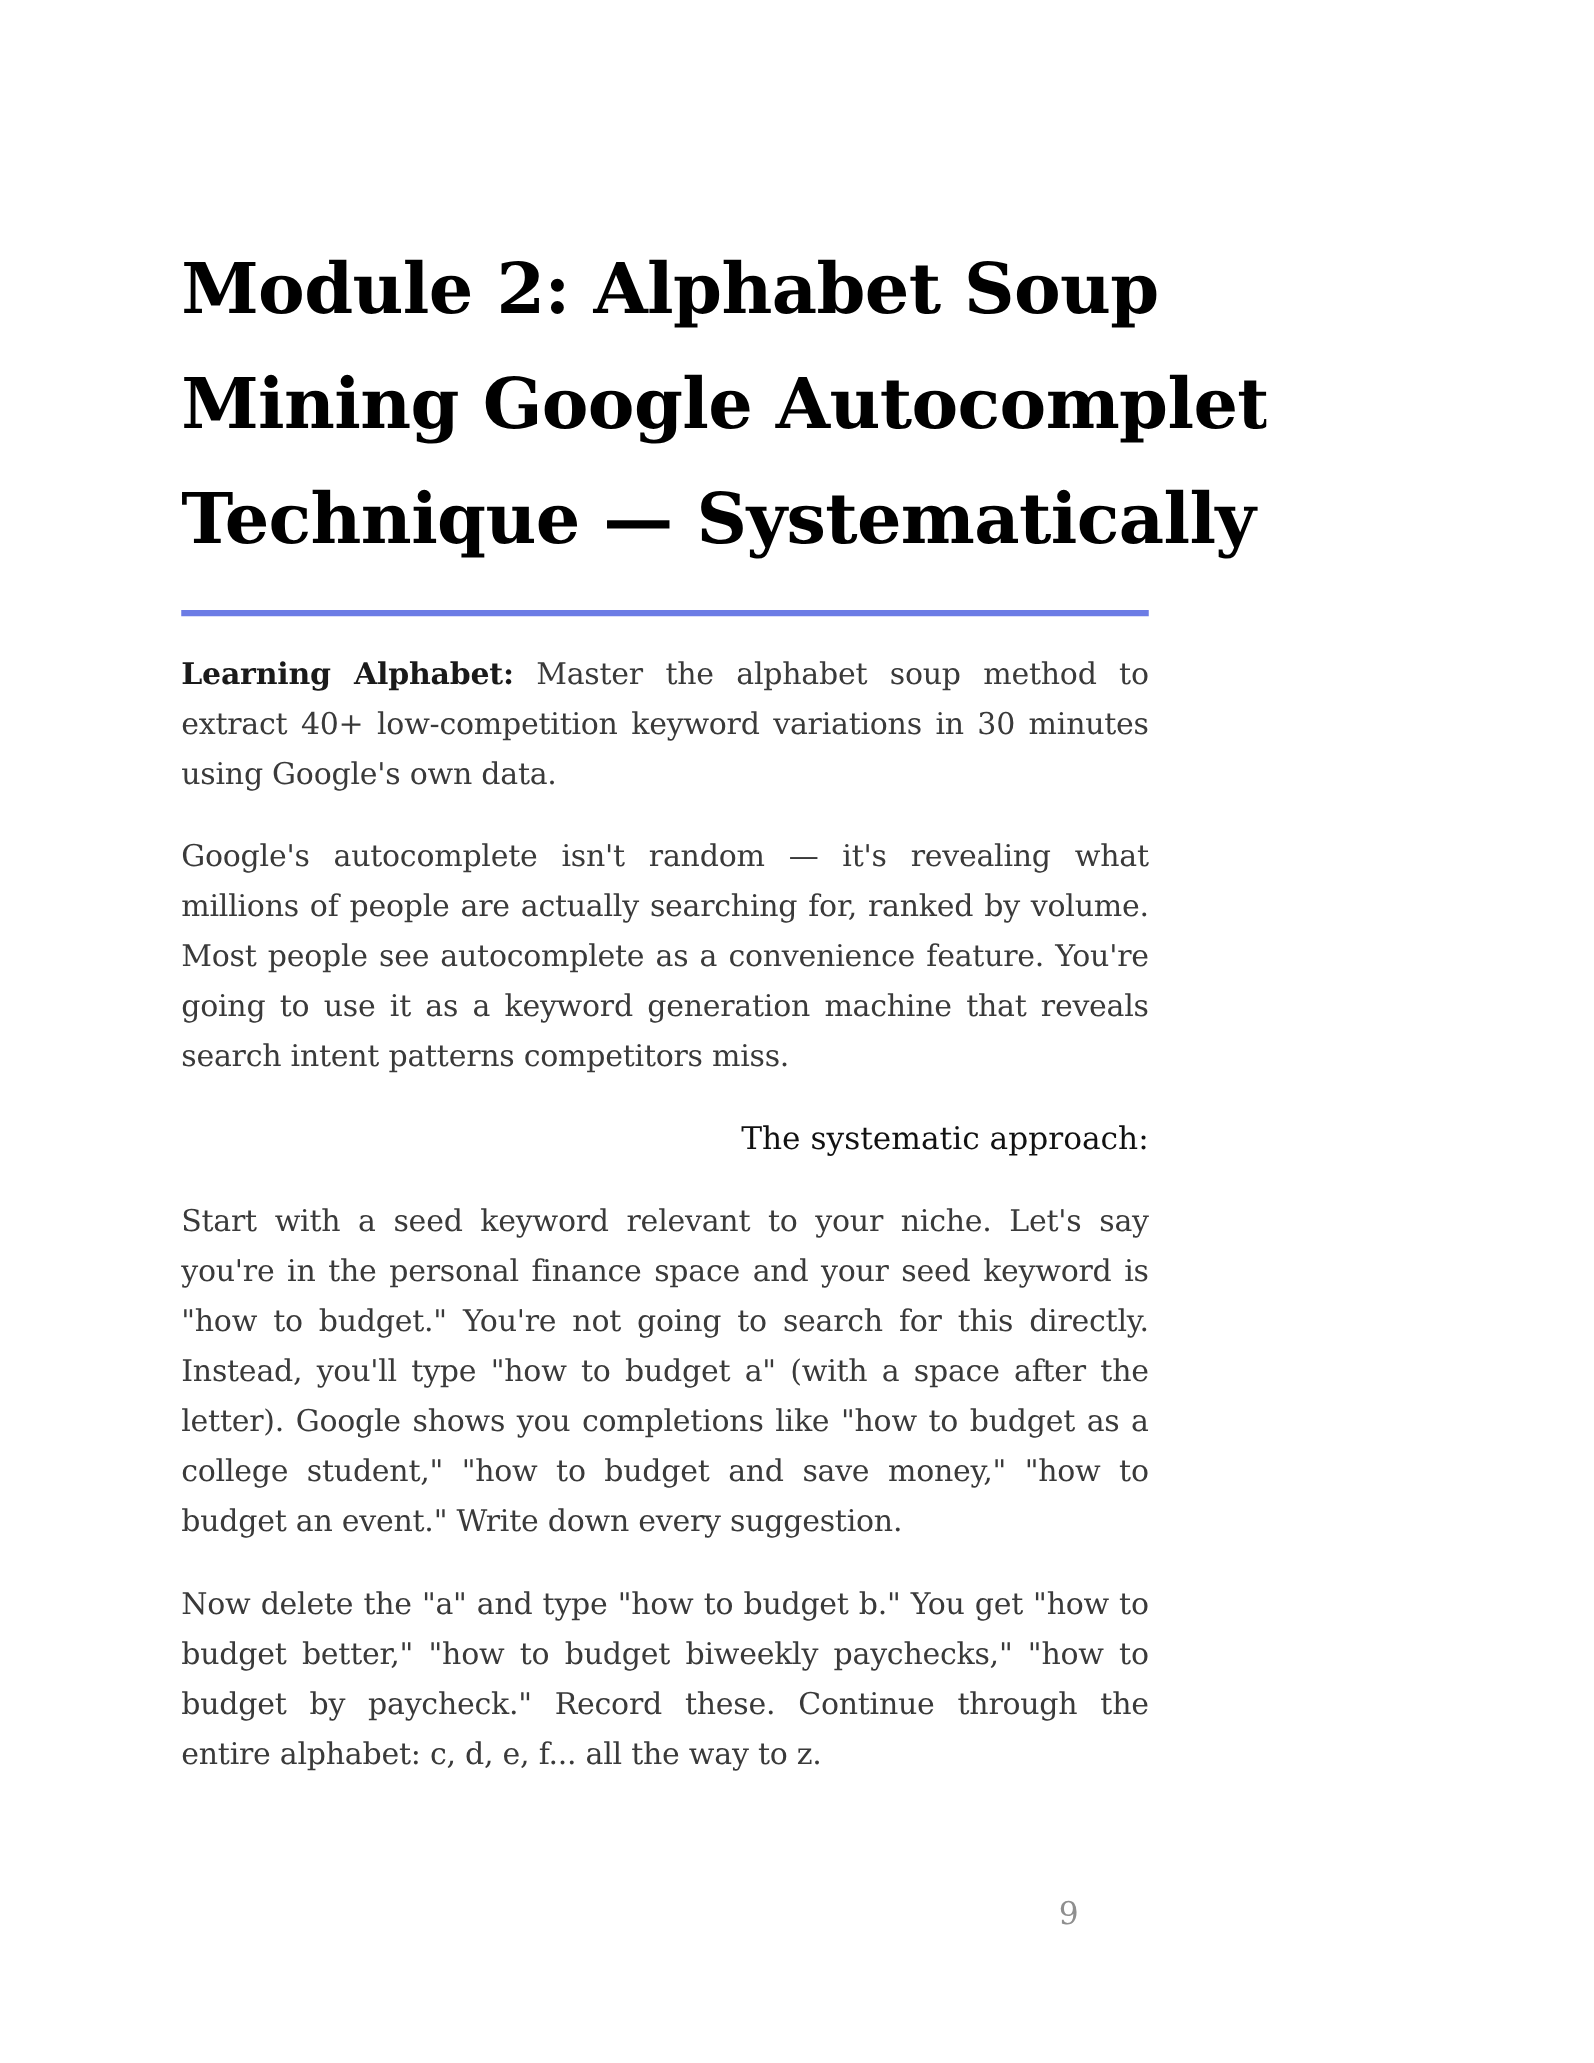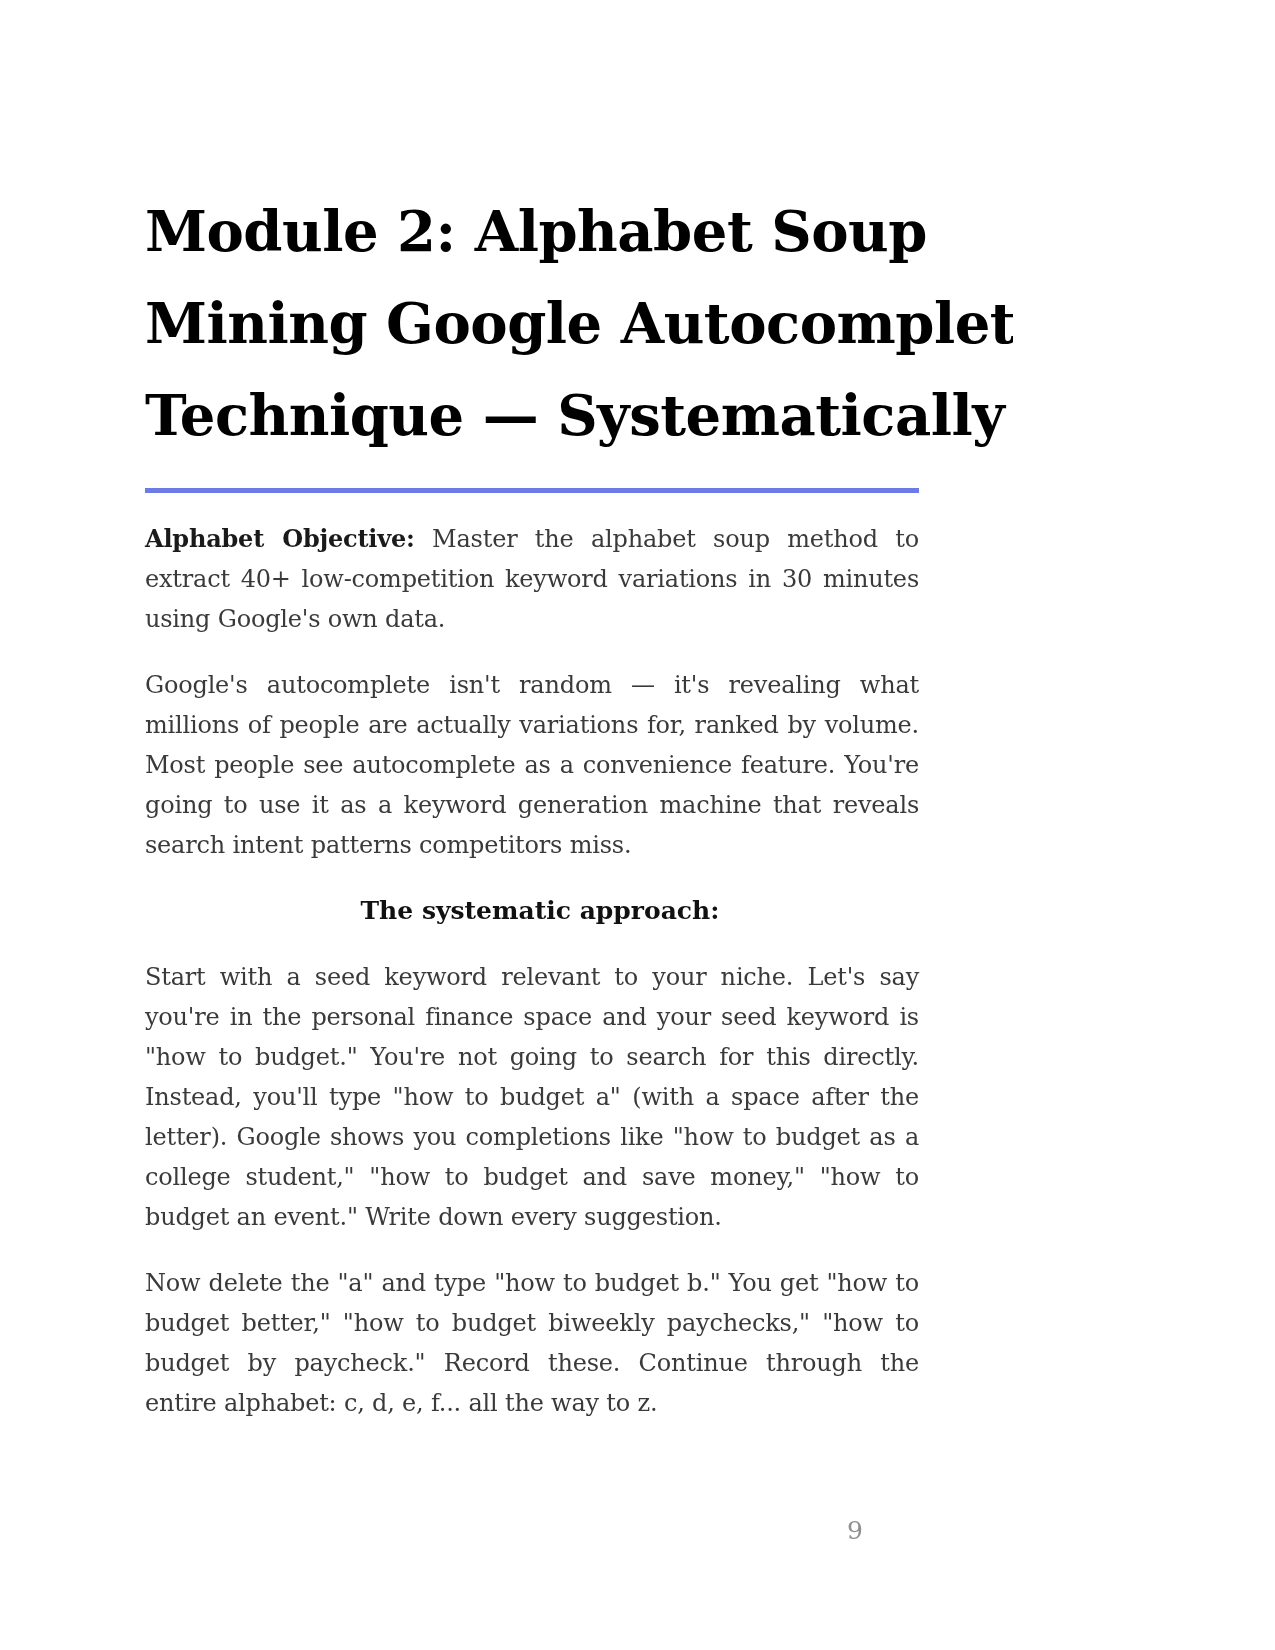--- a/index.html
+++ b/index.html
@@ -44,23 +44,23 @@
     letter-spacing: -0.2px;
   }
   .body-p strong {
     color: #1a1a1a;
     font-weight: 700;
   }
   .section-heading {
     margin: 26px 0 0 16px;
     font-size: 25px;
     line-height: 40px;
-    font-weight: 700;
+    font-weight: 400;
     color: #111111;
-    text-align: center;
+    text-align: right;
   }
   .page-number {
     position: absolute;
     top: 1516px;
     right: 150px;
     font-size: 25px;
     line-height: 30px;
     color: #8f8f8f;
     font-family: "DejaVu Serif", serif;
   }
@@ -71,23 +71,23 @@
 <div class="page">
 
   <h1 class="title">
     <span class="title-line">Module 2: Alphabet Soup</span>
     <span class="title-line">Mining Google Autocomplete</span>
     <span class="title-line">Technique — Systematically</span>
   </h1>
 
   <hr class="divider">
 
-  <p class="body-p"><strong>Alphabet Objective:</strong><span> Master the alphabet soup method to extract 40+ low-competition keyword variations in 30 minutes using Google's own data.</span></p>
+  <p class="body-p"><strong>Learning Alphabet:</strong><span> Master the alphabet soup method to extract 40+ low-competition keyword variations in 30 minutes using Google's own data.</span></p>
 
-  <p class="body-p">Google's autocomplete isn't random — it's revealing what millions of people are actually variations for, ranked by volume. Most people see autocomplete as a convenience feature. You're going to use it as a keyword generation machine that reveals search intent patterns competitors miss.</p>
+  <p class="body-p">Google's autocomplete isn't random — it's revealing what millions of people are actually searching for, ranked by volume. Most people see autocomplete as a convenience feature. You're going to use it as a keyword generation machine that reveals search intent patterns competitors miss.</p>
 
   <h2 class="section-heading">The systematic approach:</h2>
 
   <p class="body-p">Start with a seed keyword relevant to your niche. Let's say you're in the personal finance space and your seed keyword is "how to budget." You're not going to search for this directly. Instead, you'll type "how to budget a" (with a space after the letter). Google shows you completions like "how to budget as a college student," "how to budget and save money," "how to budget an event." Write down every suggestion.</p>
 
   <p class="body-p">Now delete the "a" and type "how to budget b." You get "how to budget better," "how to budget biweekly paychecks," "how to budget by paycheck." Record these. Continue through the entire alphabet: c, d, e, f... all the way to z.</p>
 
 
   <div class="page-number">9</div>
 

